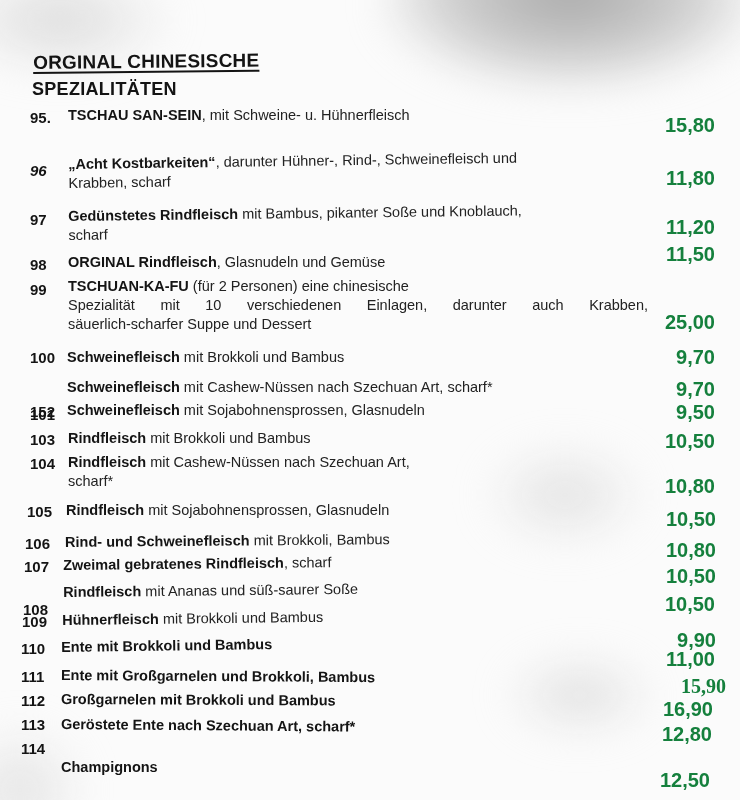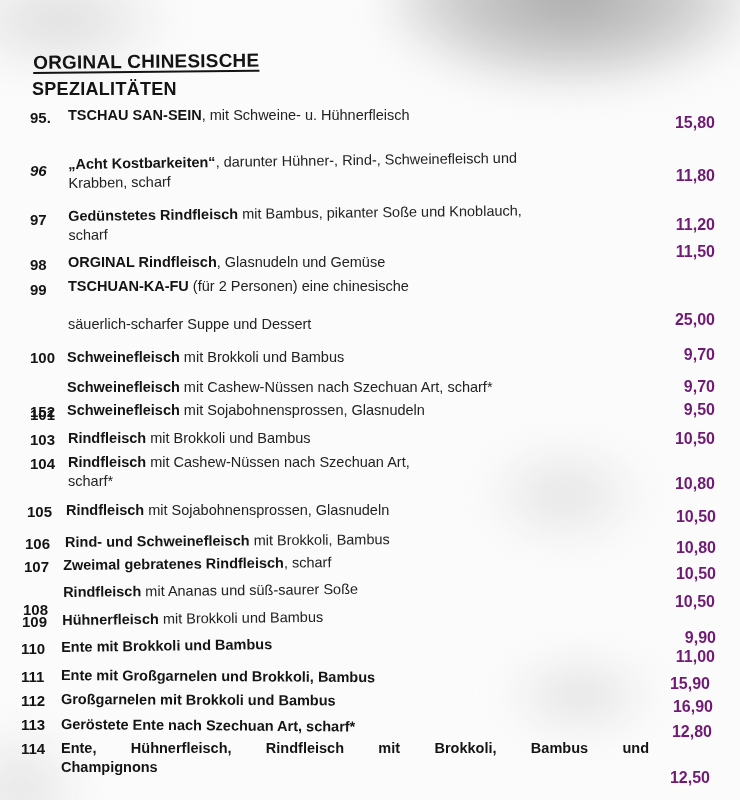--- a/index.html
+++ b/index.html
@@ -35,21 +35,21 @@
   .item { position: absolute; left: 0; width: 740px; }
   .num {
     position: absolute; font-weight: bold; font-size: 15px; color: #141414;
   }
   .desc {
     position: absolute; font-size: 14.5px; line-height: 19px; color: #222;
     text-align: justify;
   }
   .desc b { font-weight: bold; color: #141414; }
   .price {
-    position: absolute; font-weight: bold; font-size: 16px; color: #701a75;
+    position: absolute; font-weight: bold; font-size: 20px; color: #15803d;
     text-align: right; width: 70px;
   }
 </style>
 </head>
 <body>
 
 <div class="smudge top"></div>
 <div class="smudge left-top"></div>
 <div class="smudge mid"></div>
 <div class="smudge low"></div>
@@ -89,21 +89,21 @@
   <div class="desc" style="left:68px;top:1px;width:585px;">
     <b>ORGINAL Rindfleisch</b><span>, Glasnudeln und Gemüse</span>
   </div>
   <span class="price" style="left:645px;top:-9px;">11,50</span>
 </div>
 
 <div class="item" style="top:277px;">
   <span class="num" style="left:30px;top:4px;">99</span>
   <div class="desc" style="left:68px;top:0;width:585px;">
     <b>TSCHUAN-KA-FU</b><span> (für 2 Personen) eine chinesische</span><br>
-    <br>
+    <span style="display:inline-block;width:580px;text-align:justify;text-align-last:justify;">Spezialität mit 10 verschiedenen Einlagen, darunter auch Krabben,</span><br>
     <span>säuerlich-scharfer Suppe und Dessert</span>
   </div>
   <span class="price" style="left:645px;top:34px;">25,00</span>
 </div>
 
 <div class="item" style="top:348px;">
   <span class="num" style="left:30px;top:1px;">100</span>
   <div class="desc" style="left:67px;top:0;width:585px;">
     <b>Schweinefleisch</b><span> mit Brokkoli und Bambus</span>
   </div>
@@ -189,21 +189,21 @@
     <b>Ente mit Brokkoli und Bambus</b>
   </div>
   <span class="price" style="left:645px;top:10px;">11,00</span>
 </div>
 
 <div class="item" style="top:666px;">
   <span class="num" style="left:21px;top:2px;">111</span>
   <div class="desc" style="left:61px;top:0;width:585px;transform:rotate(0.4deg);transform-origin:left top;">
     <b>Ente mit Großgarnelen und Brokkoli, Bambus</b>
   </div>
-  <span class="price" style="left:640px;top:9px;">15,90</span>
+  <span class="price" style="left:656px;top:9px;font-family:Liberation Serif, serif;">15,90</span>
 </div>
 
 <div class="item" style="top:690px;">
   <span class="num" style="left:21px;top:2px;">112</span>
   <div class="desc" style="left:61px;top:0;width:585px;transform:rotate(0.3deg);transform-origin:left top;">
     <b>Großgarnelen mit Brokkoli und Bambus</b>
   </div>
   <span class="price" style="left:643px;top:8px;">16,90</span>
 </div>
 
@@ -211,17 +211,17 @@
   <span class="num" style="left:21px;top:0;">113</span>
   <div class="desc" style="left:61px;top:-1px;width:585px;transform:rotate(0.5deg);transform-origin:left top;">
     <b>Geröstete Ente nach Szechuan Art, scharf*</b>
   </div>
   <span class="price" style="left:642px;top:7px;">12,80</span>
 </div>
 
 <div class="item" style="top:740px;">
   <span class="num" style="left:21px;top:0;">114</span>
   <div class="desc" style="left:61px;top:-1px;width:590px;">
-    <b style="display:inline-block;width:588px;text-align:justify;text-align-last:justify;">Ente, Hühnerfleisch, Rindfleisch mit Brokkoli, Bambus und</b><br>
+    <br>
     <b>Champignons</b>
   </div>
   <span class="price" style="left:640px;top:29px;">12,50</span>
 </div>
 
 </body></html>

